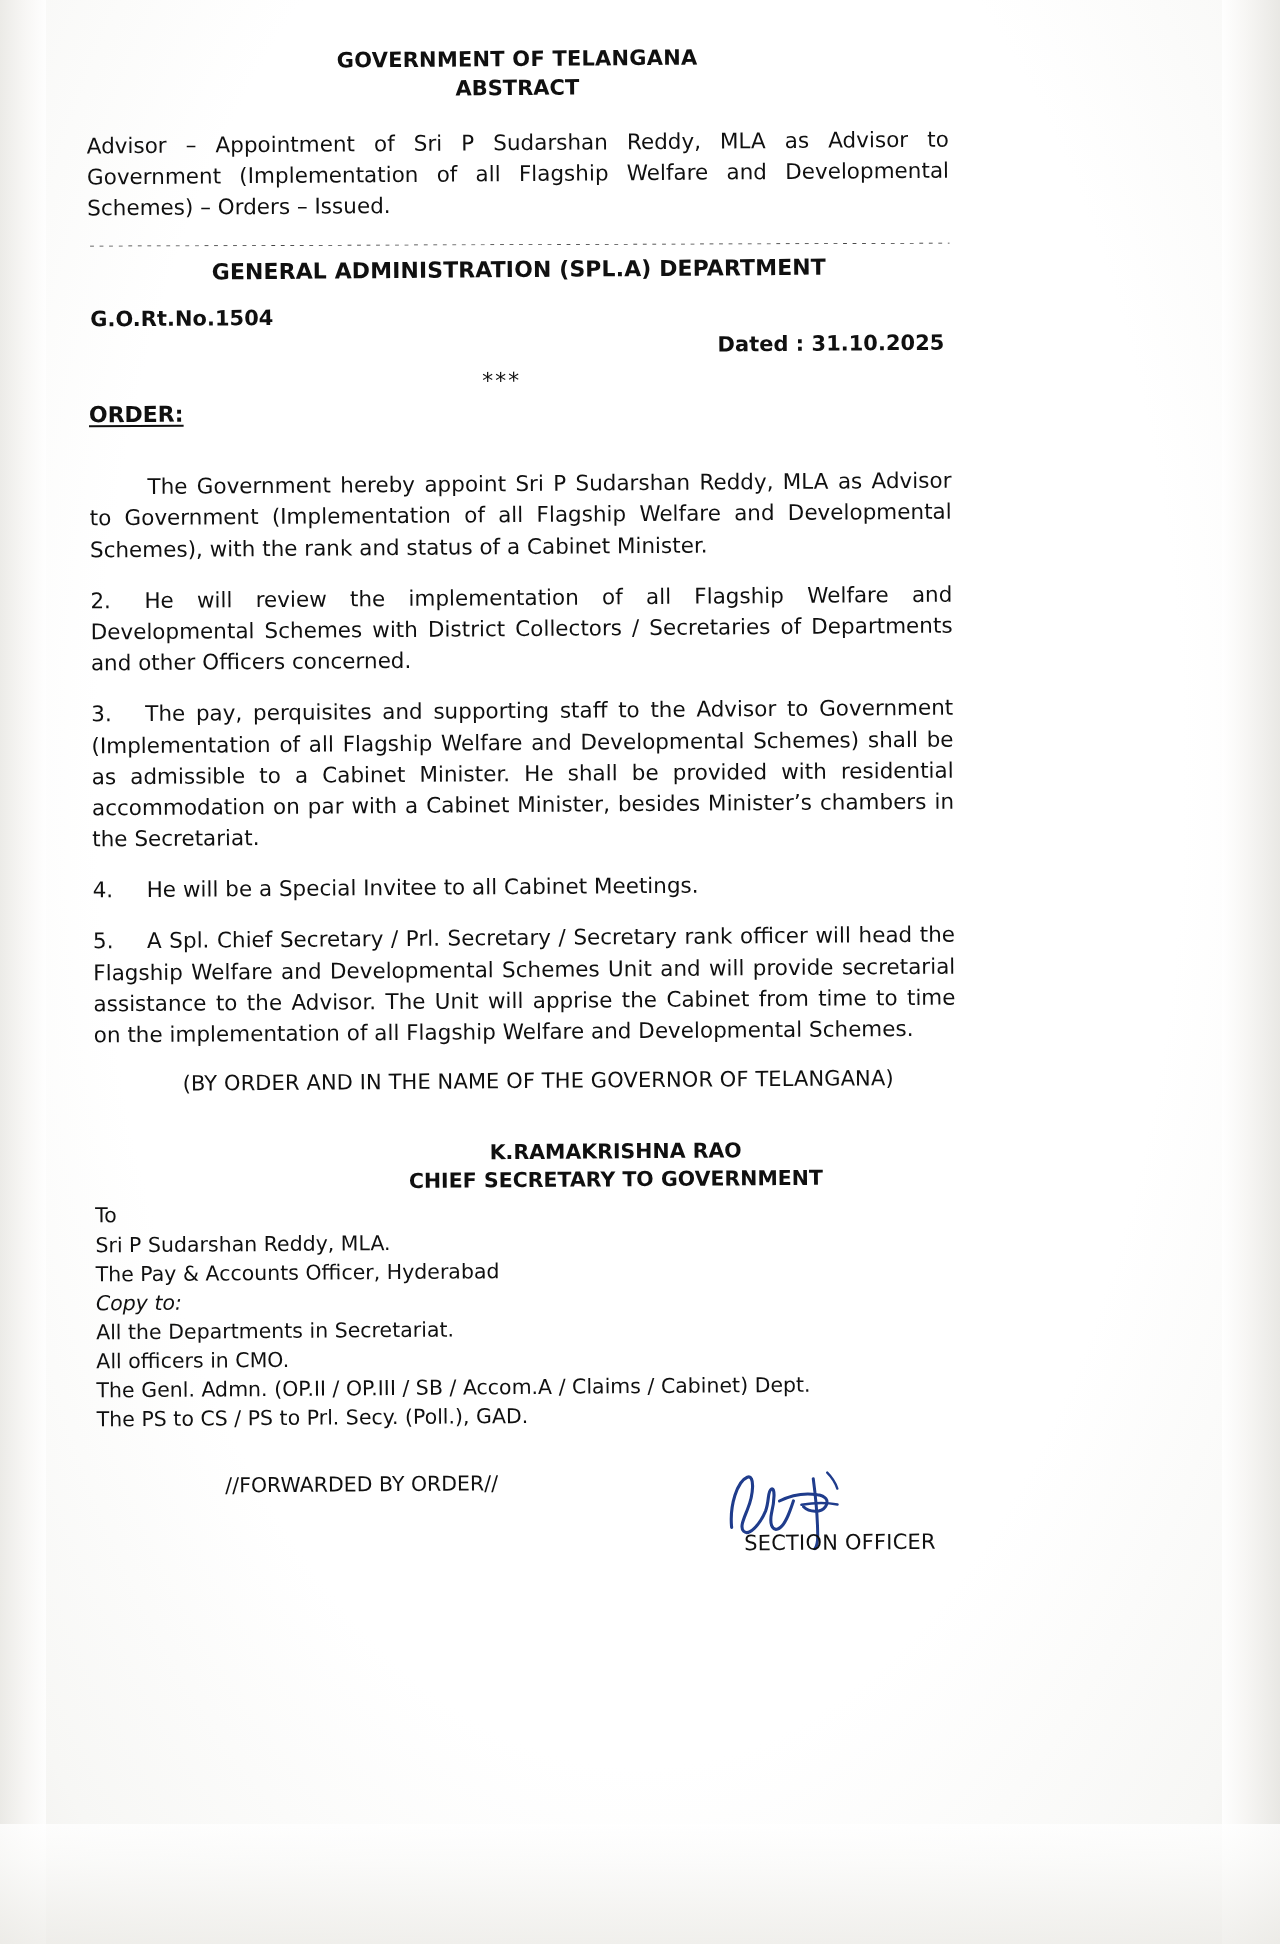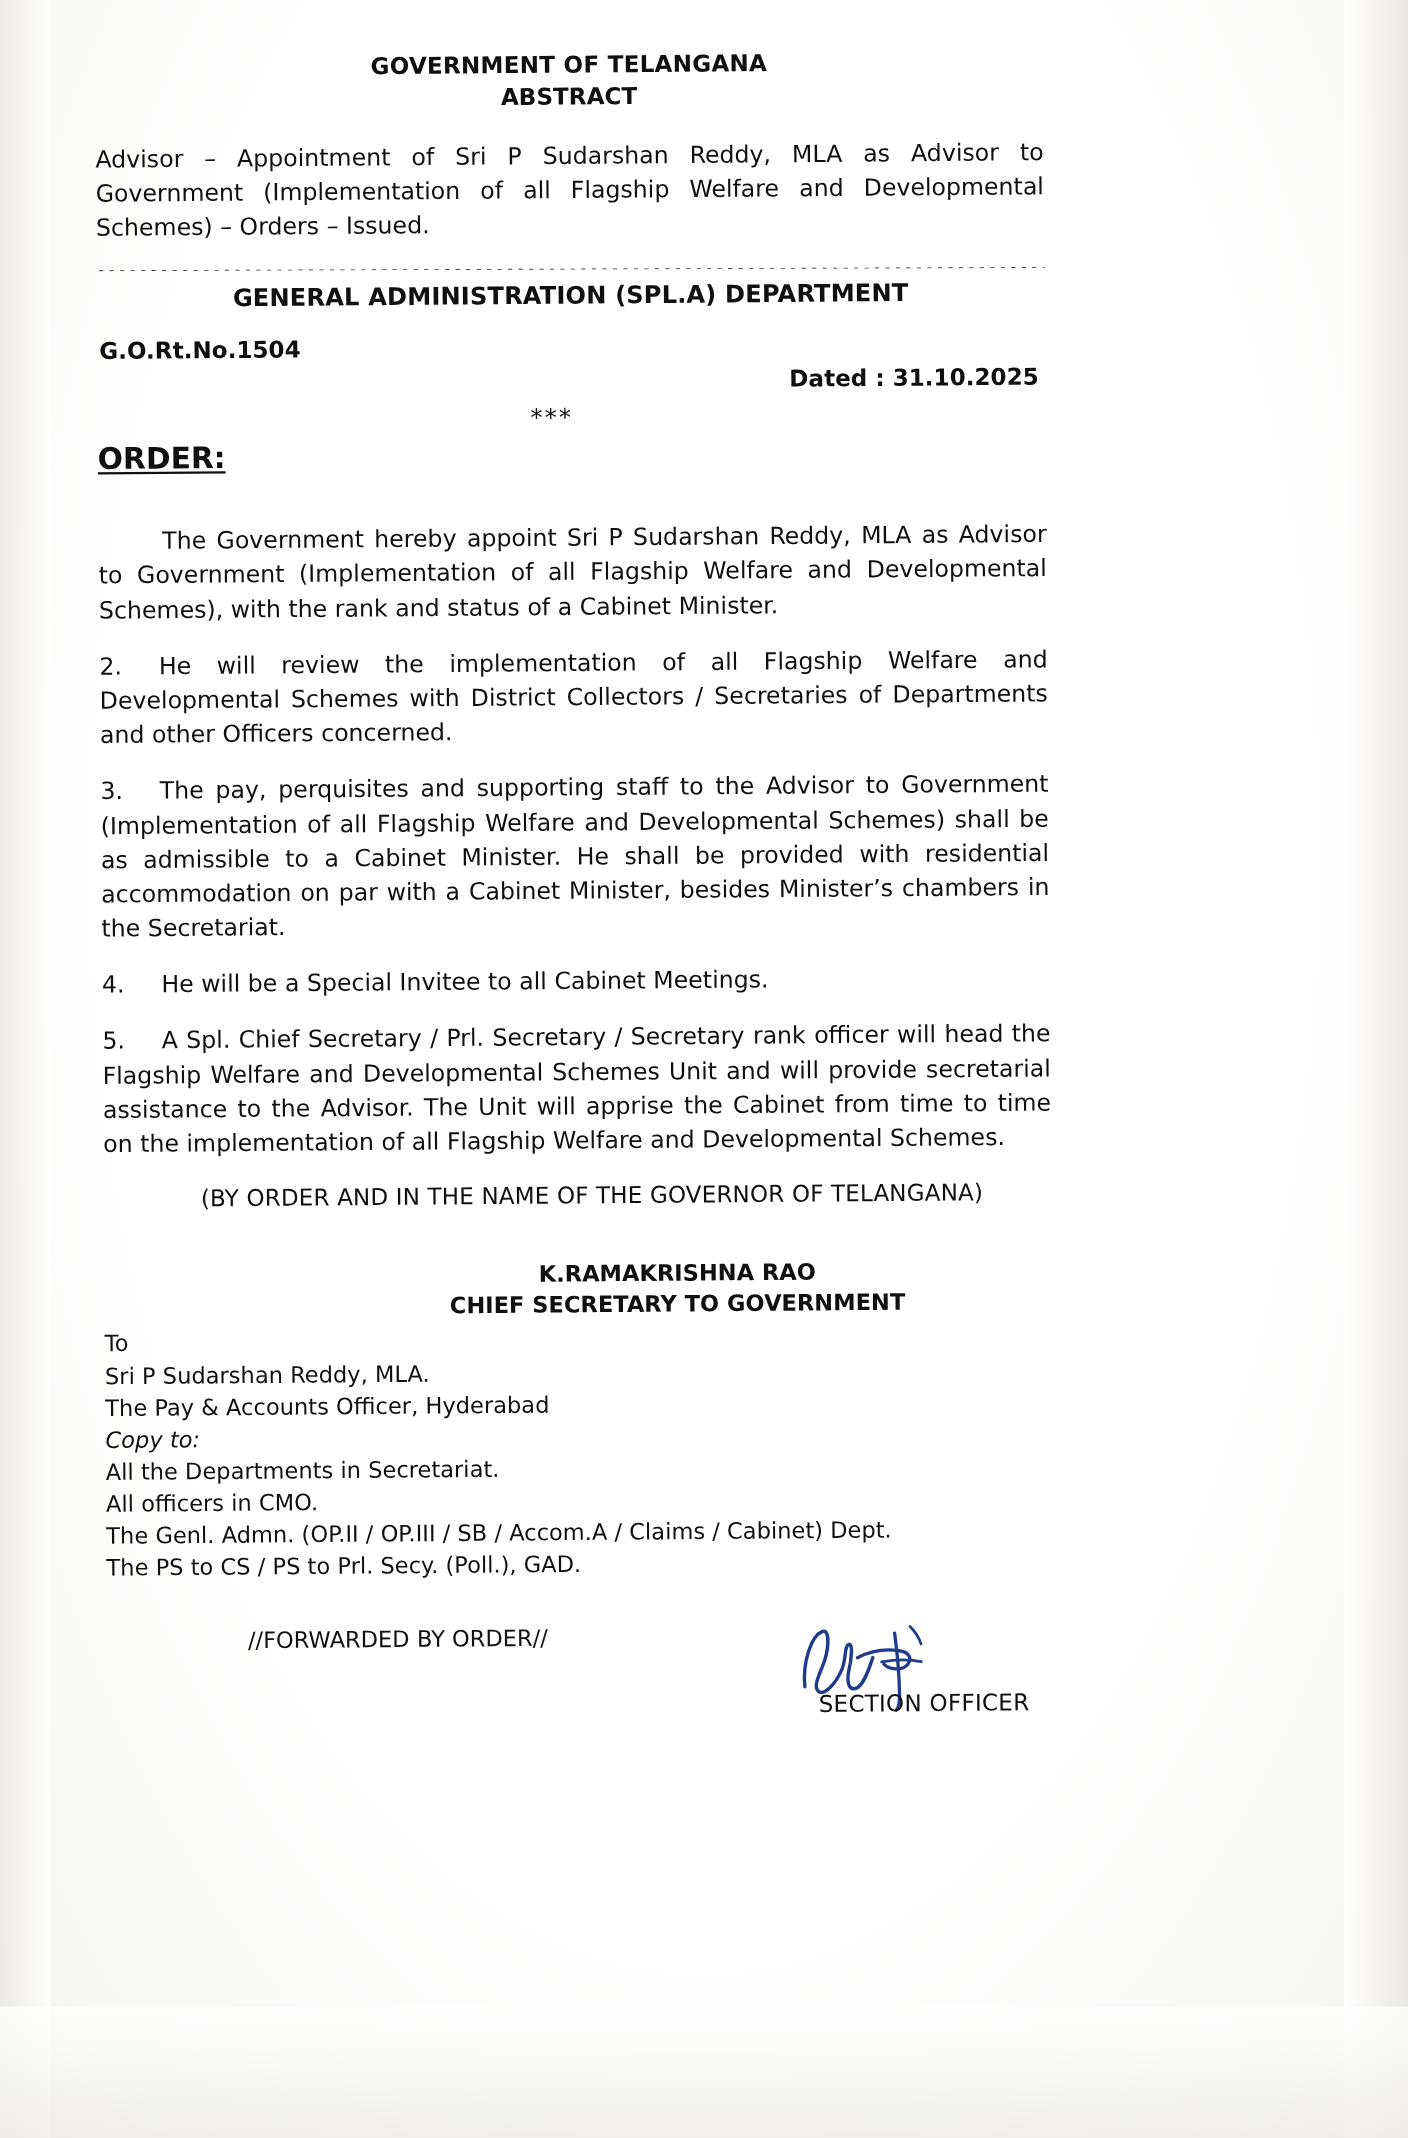--- a/index.html
+++ b/index.html
@@ -119,21 +119,21 @@
   .stars {
     text-align: center;
     font-size: 22px;
     letter-spacing: 2px;
     margin-top: 2px;
     margin-left: -36px;
   }
 
   .order-label {
     font-weight: bold;
-    font-size: 27px;
+    font-size: 22px;
     text-decoration: underline;
     text-underline-offset: 3px;
     margin-top: 6px;
     display: inline-block;
   }
 
   .body-p {
     font-size: 21.5px;
     line-height: 1.45;
     text-align: justify;

